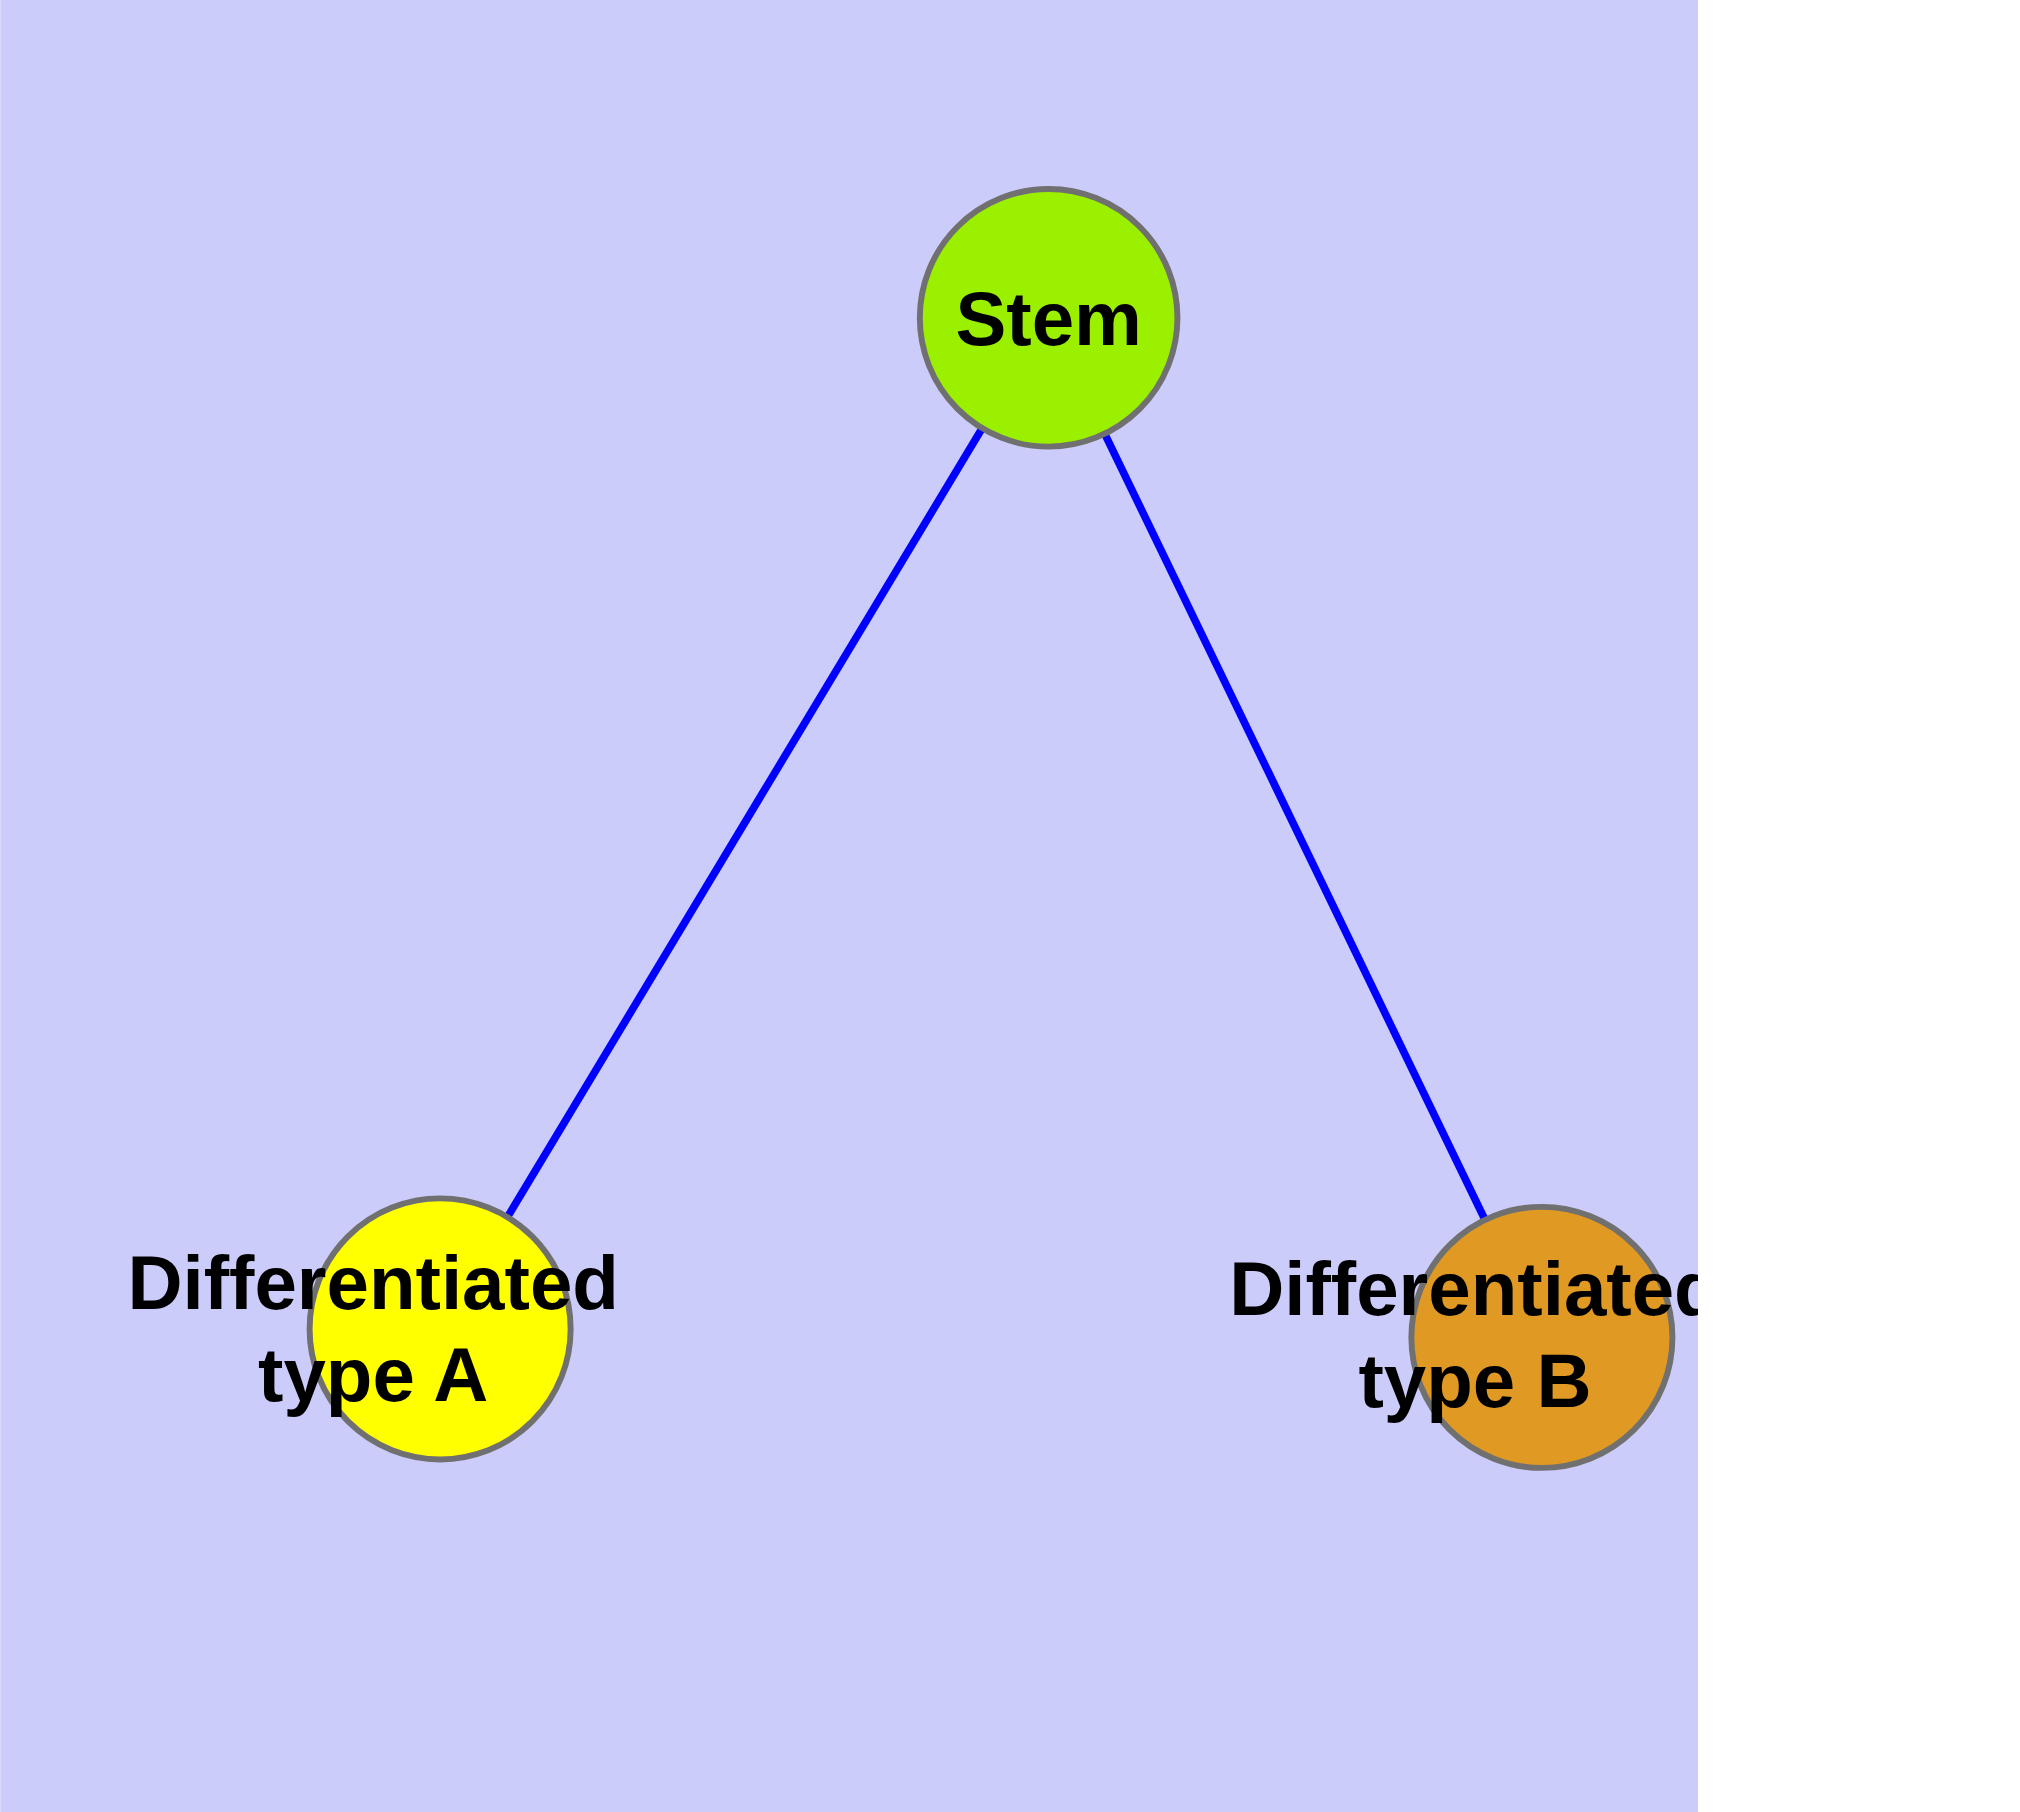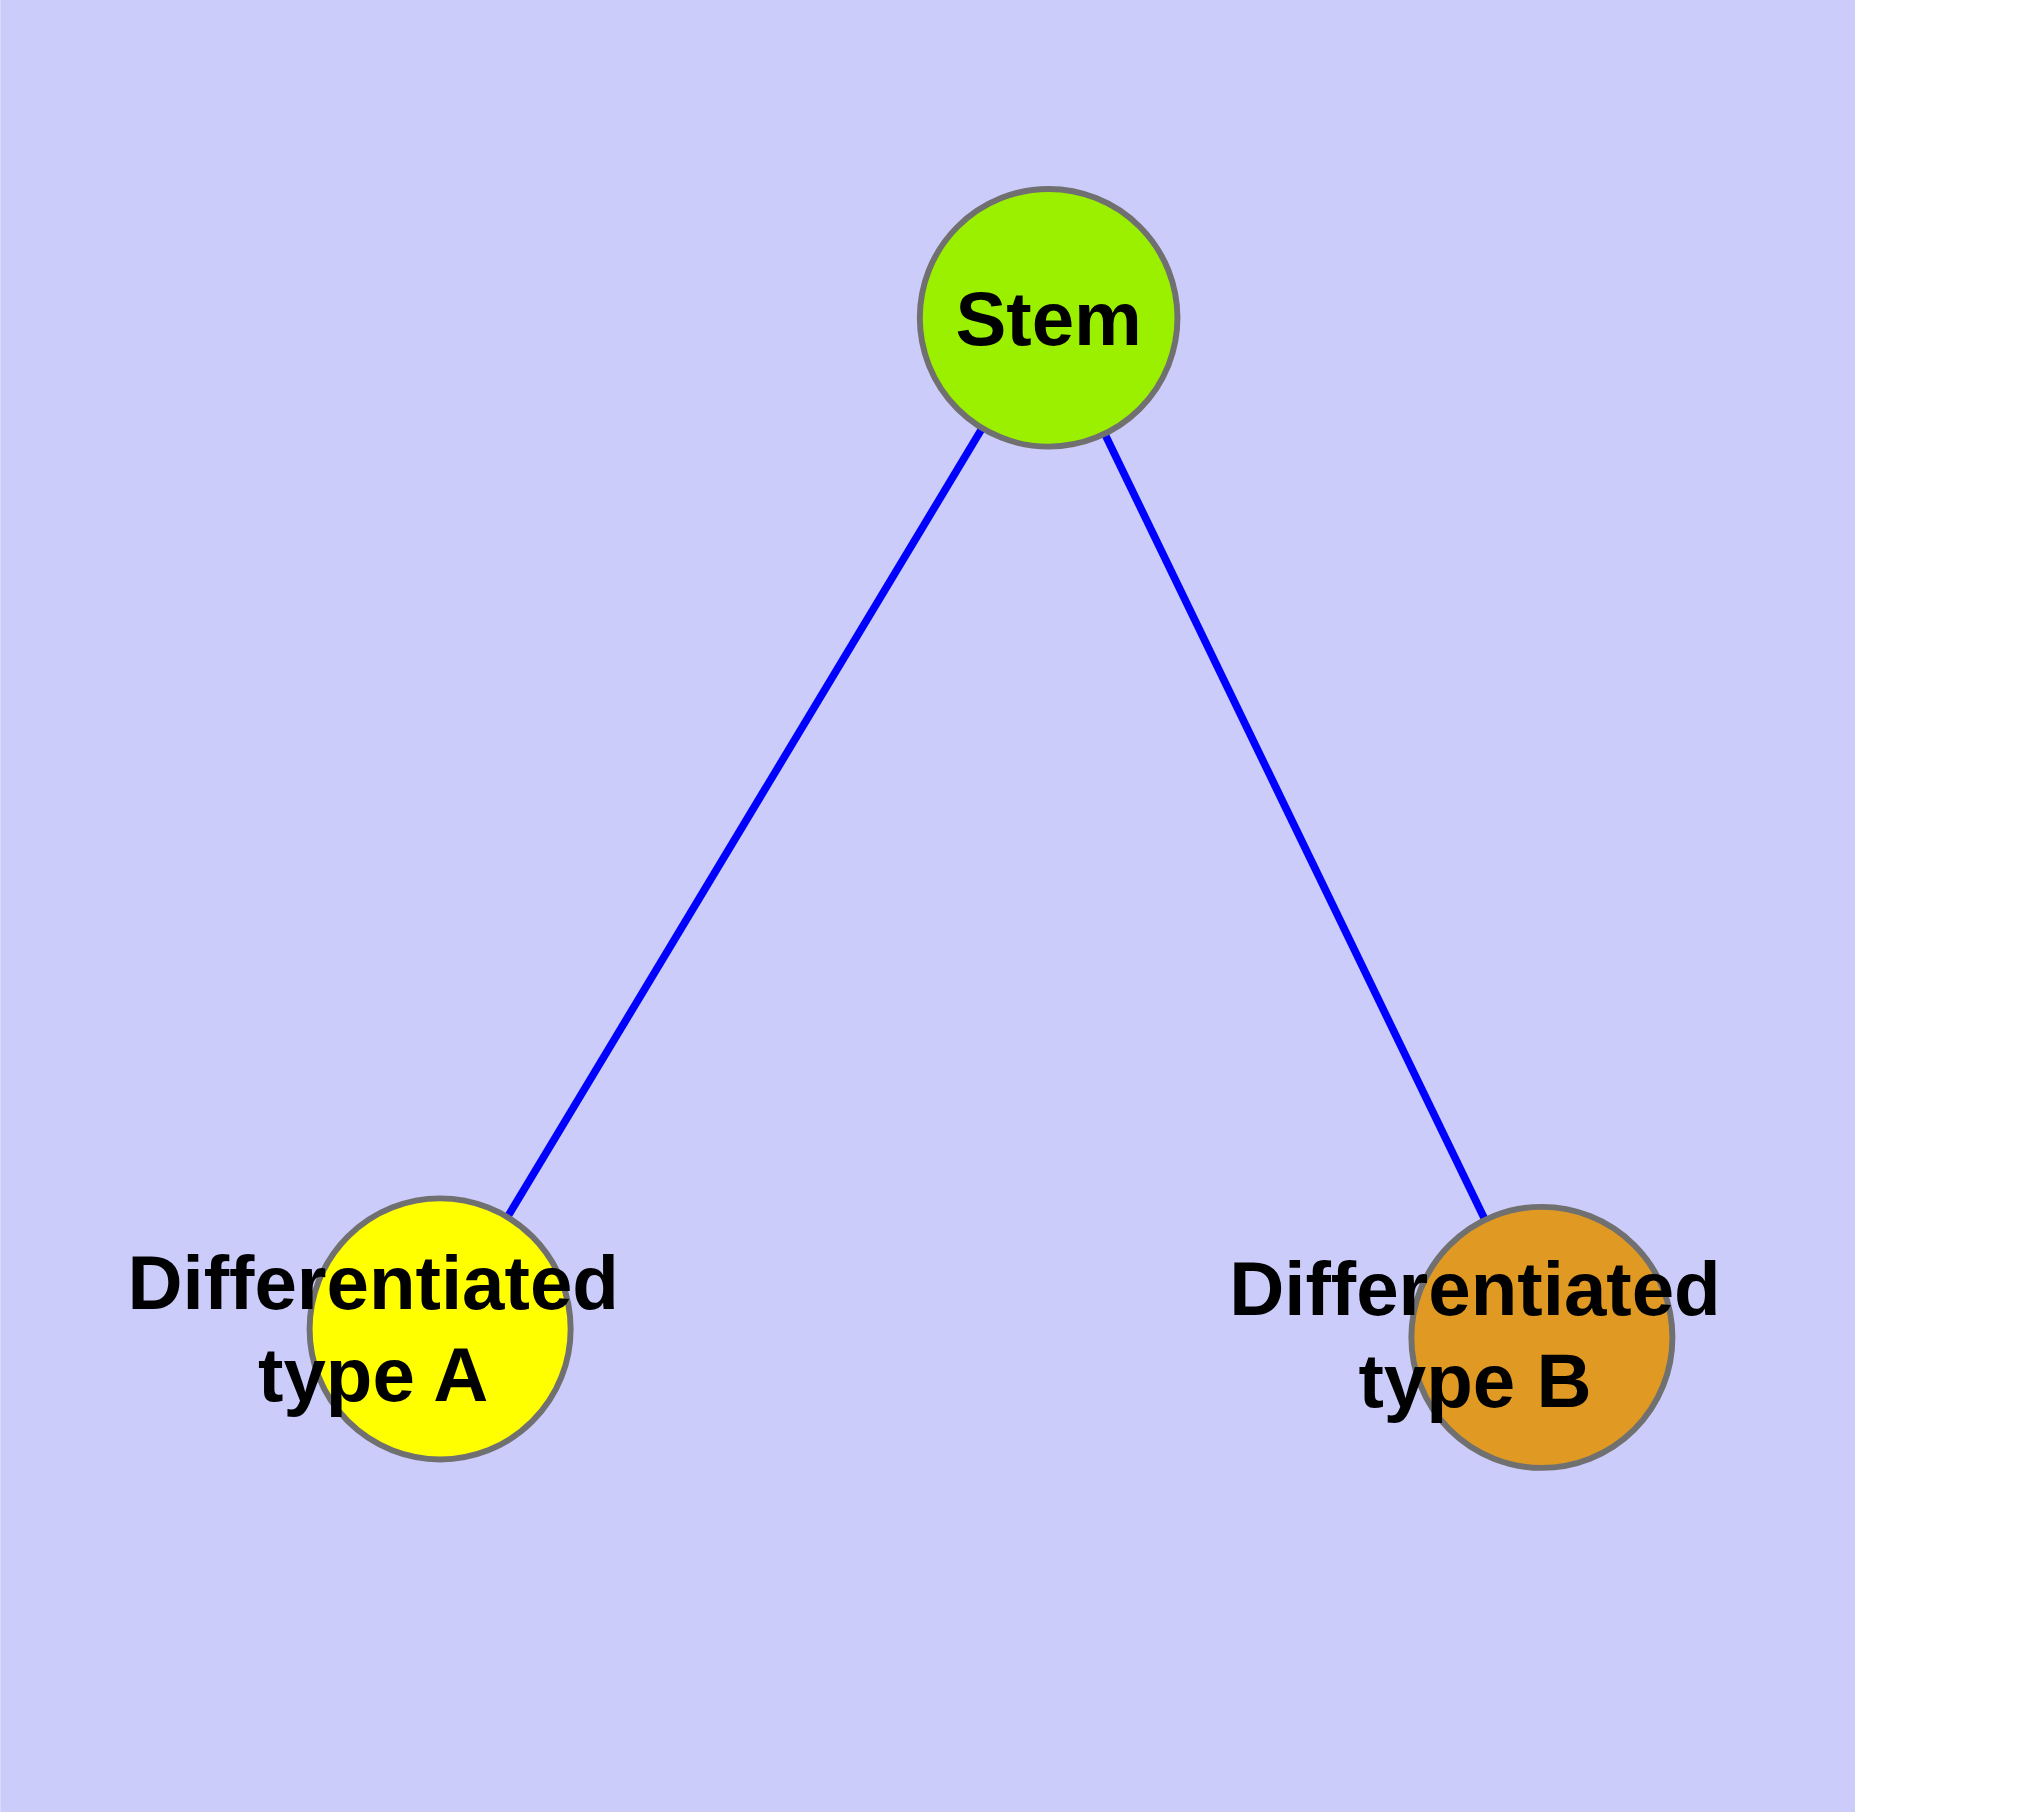--- a/index.html
+++ b/index.html
@@ -28,21 +28,21 @@
     fill: #000000;
     stroke: none;
     text-anchor: middle;
     dominant-baseline: alphabetic;
     paint-order: normal;
   }
 </style>
 </head>
 <body style="background: rgb(255, 255, 255);">
 
-<div id="canvas" style="width: 1855px; height: 1812px;">
+<div id="canvas" style="width: 1698px; height: 1812px;">
   <svg id="graph-svg" viewBox="0 0 2384 2138" xmlns="http://www.w3.org/2000/svg" style="width: 2021px; height: 1812px;">
 
     <rect id="bg-rect" x="0" y="0" width="2384" height="2138" fill="#ccccfa"></rect>
 
     <g id="edge-layer">
         <line x1="1237" y1="375" x2="519" y2="1568" stroke="#0000ff" stroke-width="9" stroke-linecap="butt"></line>
         <line x1="1237" y1="375" x2="1819" y2="1578" stroke="#0000ff" stroke-width="9" stroke-linecap="butt"></line>
       </g>
     <g id="node-layer">
         <circle cx="1237" cy="375" r="152" fill="#9bf000" stroke="#707070" stroke-width="7"></circle>

